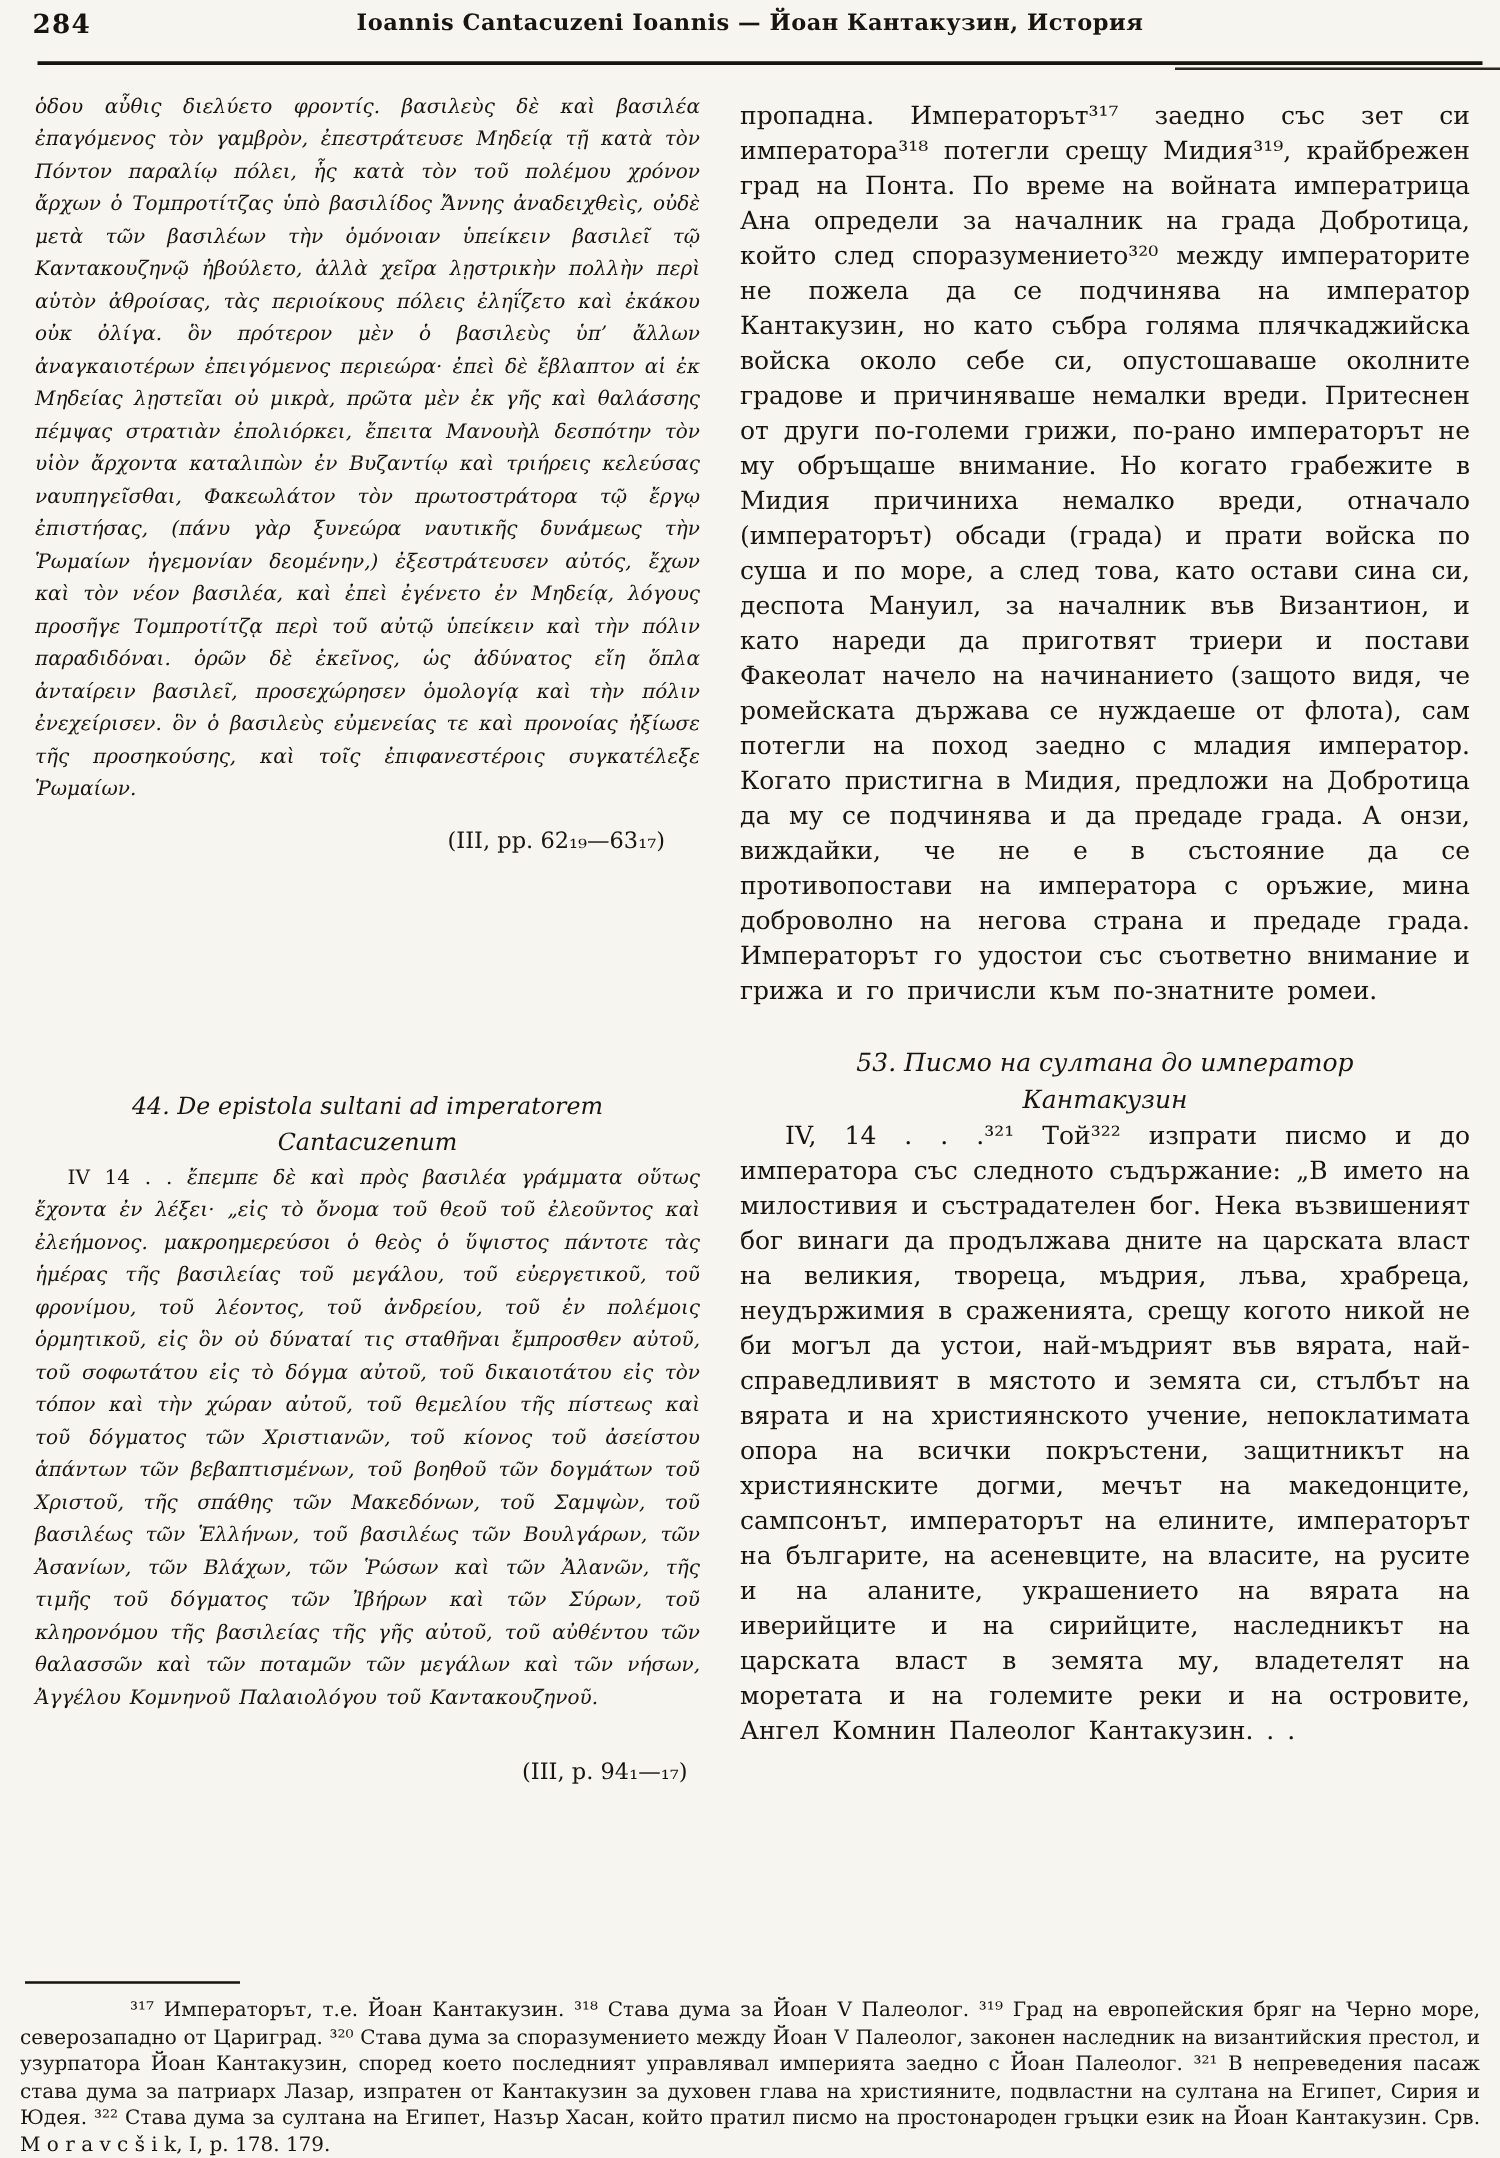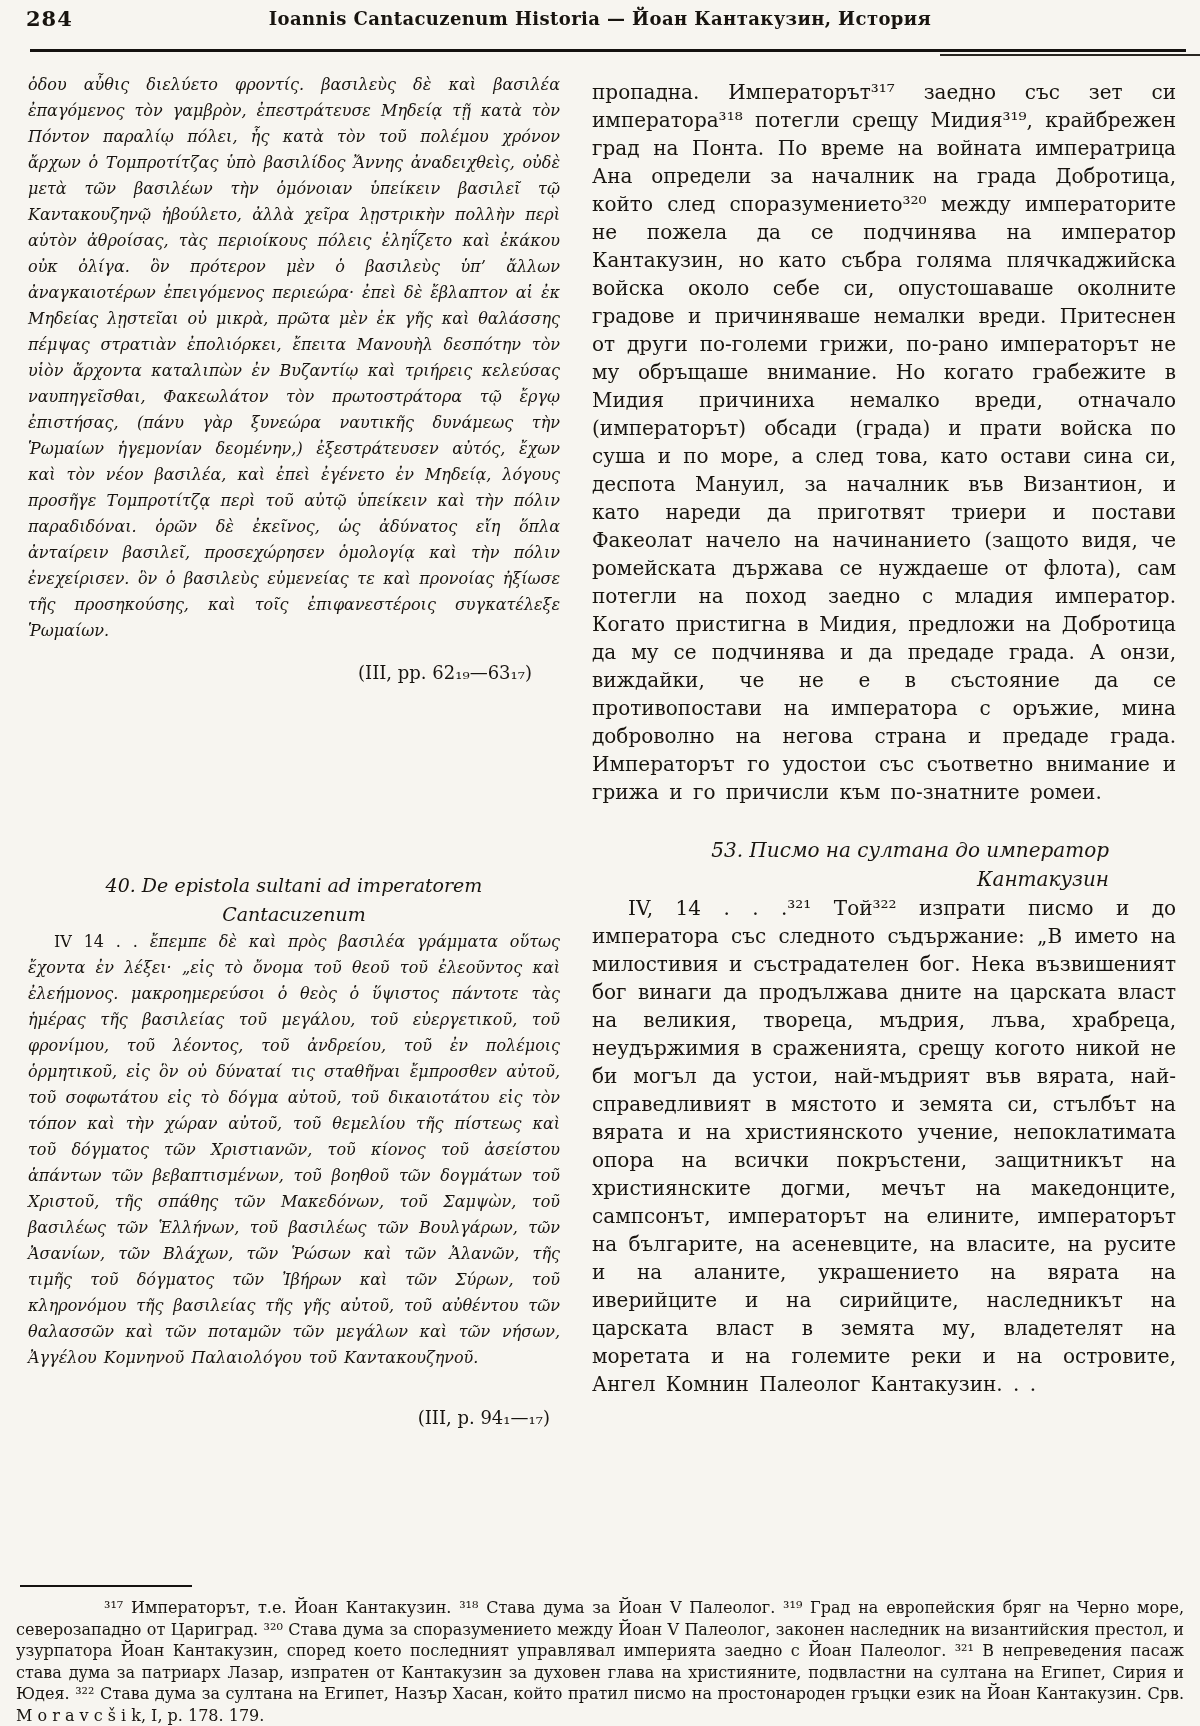--- a/index.html
+++ b/index.html
@@ -73,21 +73,21 @@
   .citation-2 { margin-top: 36px; padding-right: 10px; }
 
   .section-heading {
     font-style: italic;
     text-align: center;
     font-size: 19px;
     line-height: 29px;
     margin: 0 auto;
   }
   .heading-left { margin-top: 188px; max-width: 430px; }
-  .heading-right { margin-top: 30px; max-width: 450px; font-size: 20px; text-align: right; }
+  .heading-right { margin-top: 30px; max-width: 450px; font-size: 20px; }
 
   .bulgarian {
     font-size: 20px;
     line-height: 28px;
     text-align: justify;
     word-spacing: 4px;
     margin: 0;
   }
   .bulgarian-1 { margin-top: 6px; }
   .bulgarian-2 { text-indent: 36px; }
@@ -110,31 +110,31 @@
     text-align: justify;
     text-indent: 88px;
     margin: 0;
   }
 </style>
 </head>
 <body>
 
 <div class="page-header">
   <span class="page-number">284</span>
-  <div class="running-title">Ioannis Cantacuzenum Historia — Йоан Кантакузин, История</div>
+  <div class="running-title">Ioannis Cantacuzeni Ioannis — Йоан Кантакузин, История</div>
 </div>
 <div class="header-rule"></div>
 <div class="header-rule-2"></div>
 
 <div class="columns">
 
   <div class="col-left">
     <p class="greek">ὁδου αὖθις διελύετο φροντίς. βασιλεὺς δὲ καὶ βασιλέα ἐπαγόμενος τὸν γαμβρὸν, ἐπεστράτευσε Μηδείᾳ τῇ κατὰ τὸν Πόντον παραλίῳ πόλει, ἧς κατὰ τὸν τοῦ πολέμου χρόνον ἄρχων ὁ Τομπροτίτζας ὑπὸ βασιλίδος Ἄννης ἀναδειχθεὶς, οὐδὲ μετὰ τῶν βασιλέων τὴν ὁμόνοιαν ὑπείκειν βασιλεῖ τῷ Καντακουζηνῷ ἠβούλετο, ἀλλὰ χεῖρα λῃστρικὴν πολλὴν περὶ αὑτὸν ἀθροίσας, τὰς περιοίκους πόλεις ἐληΐζετο καὶ ἐκάκου οὐκ ὀλίγα. ὃν πρότερον μὲν ὁ βασιλεὺς ὑπ’ ἄλλων ἀναγκαιοτέρων ἐπειγόμενος περιεώρα· ἐπεὶ δὲ ἔβλαπτον αἱ ἐκ Μηδείας λῃστεῖαι οὐ μικρὰ, πρῶτα μὲν ἐκ γῆς καὶ θαλάσσης πέμψας στρατιὰν ἐπολιόρκει, ἔπειτα Μανουὴλ δεσπότην τὸν υἱὸν ἄρχοντα καταλιπὼν ἐν Βυζαντίῳ καὶ τριήρεις κελεύσας ναυπηγεῖσθαι, Φακεωλάτον τὸν πρωτοστράτορα τῷ ἔργῳ ἐπιστήσας, (πάνυ γὰρ ξυνεώρα ναυτικῆς δυνάμεως τὴν Ῥωμαίων ἡγεμονίαν δεομένην,) ἐξεστράτευσεν αὐτός, ἔχων καὶ τὸν νέον βασιλέα, καὶ ἐπεὶ ἐγένετο ἐν Μηδείᾳ, λόγους προσῆγε Τομπροτίτζᾳ περὶ τοῦ αὐτῷ ὑπείκειν καὶ τὴν πόλιν παραδιδόναι. ὁρῶν δὲ ἐκεῖνος, ὡς ἀδύνατος εἴη ὅπλα ἀνταίρειν βασιλεῖ, προσεχώρησεν ὁμολογίᾳ καὶ τὴν πόλιν ἐνεχείρισεν. ὃν ὁ βασιλεὺς εὐμενείας τε καὶ προνοίας ἠξίωσε τῆς προσηκούσης, καὶ τοῖς ἐπιφανεστέροις συγκατέλεξε Ῥωμαίων.</p>
     <p class="citation citation-1">(III, pp. 62₁₉—63₁₇)</p>
-    <p class="section-heading heading-left">40. De epistola sultani ad imperatorem Cantacuzenum</p>
+    <p class="section-heading heading-left">44. De epistola sultani ad imperatorem Cantacuzenum</p>
     <p class="greek greek-2"><span class="roman-prefix">IV 14 . . </span><span>ἔπεμπε δὲ καὶ πρὸς βασιλέα γράμματα οὕτως ἔχοντα ἐν λέξει· „εἰς τὸ ὄνομα τοῦ θεοῦ τοῦ ἐλεοῦντος καὶ ἐλεήμονος. μακροημερεύσοι ὁ θεὸς ὁ ὕψιστος πάντοτε τὰς ἡμέρας τῆς βασιλείας τοῦ μεγάλου, τοῦ εὐεργετικοῦ, τοῦ φρονίμου, τοῦ λέοντος, τοῦ ἀνδρείου, τοῦ ἐν πολέμοις ὁρμητικοῦ, εἰς ὃν οὐ δύναταί τις σταθῆναι ἔμπροσθεν αὐτοῦ, τοῦ σοφωτάτου εἰς τὸ δόγμα αὐτοῦ, τοῦ δικαιοτάτου εἰς τὸν τόπον καὶ τὴν χώραν αὐτοῦ, τοῦ θεμελίου τῆς πίστεως καὶ τοῦ δόγματος τῶν Χριστιανῶν, τοῦ κίονος τοῦ ἀσείστου ἁπάντων τῶν βεβαπτισμένων, τοῦ βοηθοῦ τῶν δογμάτων τοῦ Χριστοῦ, τῆς σπάθης τῶν Μακεδόνων, τοῦ Σαμψὼν, τοῦ βασιλέως τῶν Ἑλλήνων, τοῦ βασιλέως τῶν Βουλγάρων, τῶν Ἀσανίων, τῶν Βλάχων, τῶν Ῥώσων καὶ τῶν Ἀλανῶν, τῆς τιμῆς τοῦ δόγματος τῶν Ἰβήρων καὶ τῶν Σύρων, τοῦ κληρονόμου τῆς βασιλείας τῆς γῆς αὐτοῦ, τοῦ αὐθέντου τῶν θαλασσῶν καὶ τῶν ποταμῶν τῶν μεγάλων καὶ τῶν νήσων, Ἀγγέλου Κομνηνοῦ Παλαιολόγου τοῦ Καντακουζηνοῦ.</span></p>
     <p class="citation citation-2">(III, p. 94₁—₁₇)</p>
   </div>
 
   <div class="col-right">
     <p class="bulgarian bulgarian-1">пропадна. Императорът³¹⁷ заедно със зет си императора³¹⁸ потегли срещу Мидия³¹⁹, крайбрежен град на Понта. По време на войната императрица Ана определи за началник на града Добротица, който след споразумението³²⁰ между императорите не пожела да се подчинява на император Кантакузин, но като събра голяма плячкаджийска войска около себе си, опустошаваше околните градове и причиняваше немалки вреди. Притеснен от други по-големи грижи, по-рано императорът не му обръщаше внимание. Но когато грабежите в Мидия причиниха немалко вреди, отначало (императорът) обсади (града) и прати войска по суша и по море, а след това, като остави сина си, деспота Мануил, за началник във Византион, и като нареди да приготвят триери и постави Факеолат начело на начинанието (защото видя, че ромейската държава се нуждаеше от флота), сам потегли на поход заедно с младия император. Когато пристигна в Мидия, предложи на Добротица да му се подчинява и да предаде града. А онзи, виждайки, че не е в състояние да се противопостави на императора с оръжие, мина доброволно на негова страна и предаде града. Императорът го удостои със съответно внимание и грижа и го причисли към по-знатните ромеи.</p>
     <p class="section-heading heading-right">53. Писмо на султана до император Кантакузин</p>
     <p class="bulgarian bulgarian-2">IV, 14 . . .³²¹ Той³²² изпрати писмо и до императора със следното съдържание: „В името на милостивия и състрадателен бог. Нека възвишеният бог винаги да продължава дните на царската власт на великия, твореца, мъдрия, лъва, храбреца, неудържимия в сраженията, срещу когото никой не би могъл да устои, най-мъдрият във вярата, най-справедливият в мястото и земята си, стълбът на вярата и на християнското учение, непоклатимата опора на всички покръстени, защитникът на християнските догми, мечът на македонците, сампсонът, императорът на елините, императорът на българите, на асеневците, на власите, на русите и на аланите, украшението на вярата на иверийците и на сирийците, наследникът на царската власт в земята му, владетелят на моретата и на големите реки и на островите, Ангел Комнин Палеолог Кантакузин. . .</p>
   </div>
 

